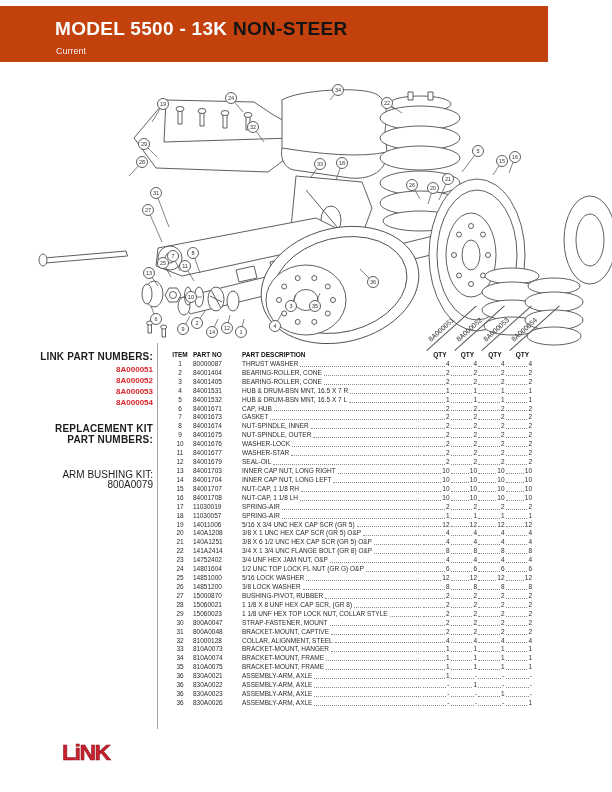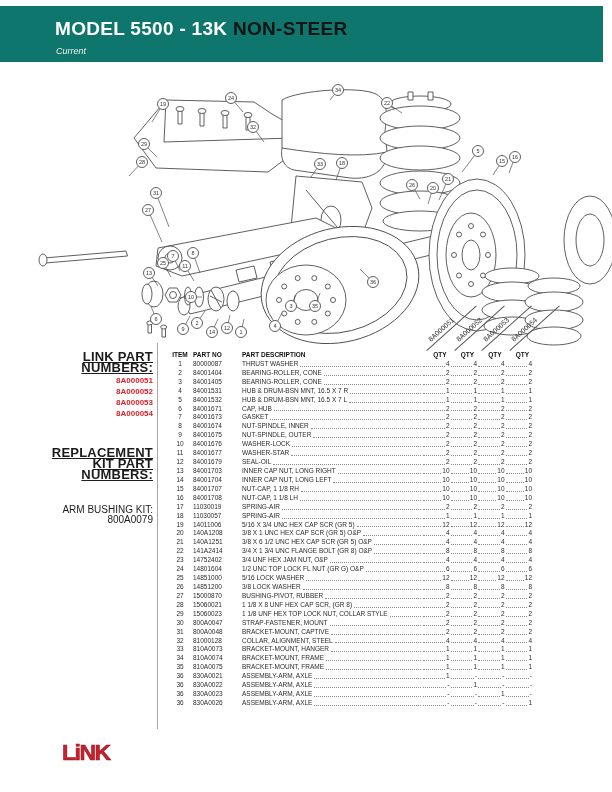--- a/index.html
+++ b/index.html
@@ -1,31 +1,31 @@
 <!DOCTYPE html>
 <html><head>
 <meta charset="utf-8">
 <style>
   html,body{margin:0;padding:0;background:#e8e8e8;}
   .page{position:relative;width:612px;height:792px;background:#fff;overflow:hidden;
         font-family:"Liberation Sans",sans-serif;color:#2b2b2b;margin:0 auto;}
   
-  .band{position:absolute;left:0;top:6px;width:603px;height:56px;background:#0f766e;}
+  .band{position:absolute;left:0;top:6px;width:548px;height:56px;background:#c2410c;}
   .title{position:absolute;left:55px;top:12px;font-size:19px;font-weight:bold;letter-spacing:.3px;white-space:nowrap;}
   .title .model{color:#fdfdfd;}
   .title .type{color:#141414;}
-  .subtitle{position:absolute;left:56px;top:40px;font-size:9px;font-style:italic;color:#efefef;}
+  .subtitle{position:absolute;left:56px;top:40px;font-size:9px;color:#efefef;}
   
   .diagram{position:absolute;left:30px;top:80px;width:582px;height:270px;}
   
   .sidebar{position:absolute;left:40px;top:351px;width:113px;text-align:right;}
-  .sb-head{font-size:13px;font-weight:bold;color:#1c1c1c;line-height:11px;letter-spacing:.2px;text-decoration:underline;}
+  .sb-head{font-size:10px;font-weight:bold;color:#1c1c1c;line-height:11px;letter-spacing:.2px;}
   .sb-red{font-size:8px;font-weight:bold;line-height:10.5px;margin-top:3px;}
   .sb-red div{margin-bottom:.5px;}
-  .sb-gap{margin-top:27px;}
+  .sb-gap{margin-top:14px;}
   .sb-kit{font-size:10px;line-height:10.5px;margin-top:25px;color:#1c1c1c;}
   .vline{position:absolute;left:157px;top:343px;height:386px;width:0;border-left:1px solid #a8a8a8;}
   
   .diag{position:absolute;top:341px;width:58px;height:9px;font-size:7px;color:#333;
         border-bottom:1px solid #555;transform:rotate(-42deg);transform-origin:0 100%;
         padding-left:9px;white-space:nowrap;}
   
   .tbl{position:absolute;left:166px;top:351px;width:366px;font-size:6.5px;}
   .trow{display:flex;height:8.93px;line-height:8.93px;white-space:nowrap;}
   .thead{font-weight:bold;color:#111;}

